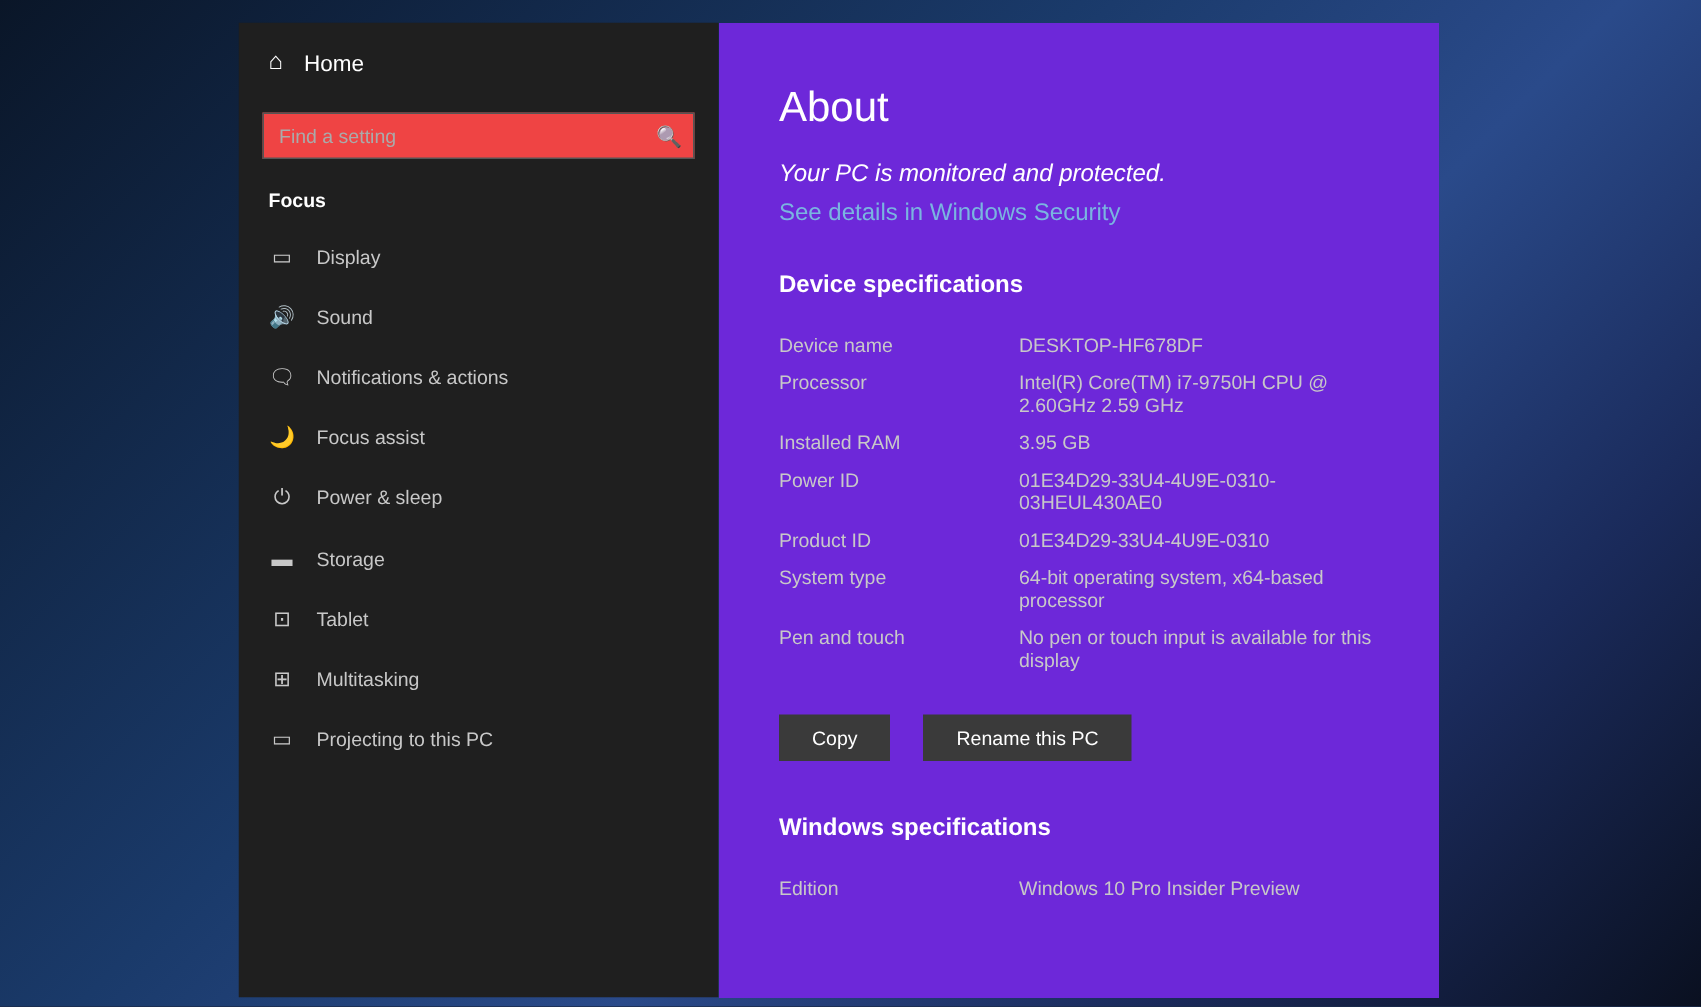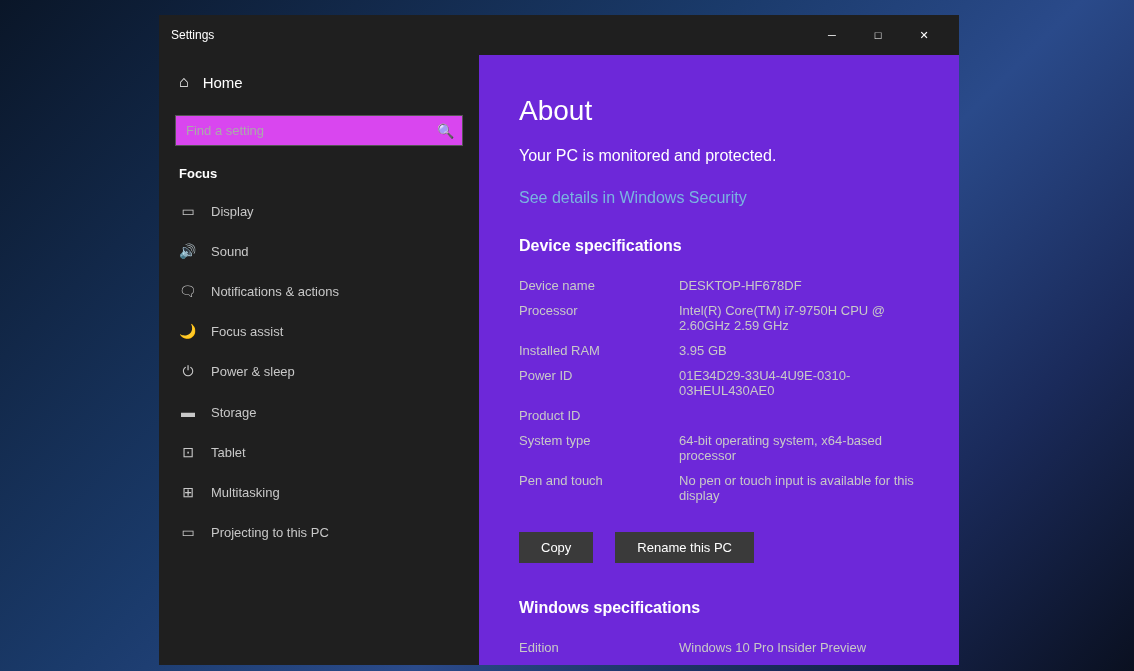--- a/index.html
+++ b/index.html
@@ -98,21 +98,21 @@
       font-size: 16px;
     }
 
     .search-box {
       margin: 6px 16px 14px 16px;
       position: relative;
     }
 
     .search-input {
       width: 100%;
-      background: #d946ef;
+      background: #ef4444;
       border: 1px solid #555;
       color: #ffffff;
       padding: 7px 36px 7px 10px;
       font-size: 13px;
       outline: none;
     }
 
     .search-input::placeholder {
       color: #aaa;
     }
@@ -165,21 +165,22 @@
       font-size: 28px;
       color: #ffffff;
       font-weight: 300;
       margin-bottom: 20px;
     }
 
     .security-status {
       font-size: 16px;
       color: #ffffff;
       font-weight: 400;
-      margin-bottom: 24px;
+      margin-bottom: 8px;
+      font-style: italic;
     }
 
     .security-link {
       color: #7ab5e0;
       font-size: 16px;
       cursor: pointer;
       margin-bottom: 30px;
       display: block;
     }
 
@@ -234,28 +235,20 @@
       margin-bottom: 20px;
     }
   </style>
 </head>
 <body>
 
 <div class="bg"></div>
 
 <div class="window">
 
-  <div class="titlebar">
-    <span class="titlebar-title">Settings</span>
-    <div class="titlebar-controls">
-      <button class="titlebar-btn">─</button>
-      <button class="titlebar-btn">□</button>
-      <button class="titlebar-btn close">✕</button>
-    </div>
-  </div>
 
   <div class="content-area">
 
     <div class="sidebar">
       <div class="sidebar-home">
         <span class="home-icon">⌂</span>
         <span>Home</span>
       </div>
 
       <div class="search-box">
@@ -323,20 +316,21 @@
         <div class="spec-row">
           <span class="spec-label">Installed RAM</span>
           <span class="spec-value">3.95 GB</span>
         </div>
         <div class="spec-row">
           <span class="spec-label">Power ID</span>
           <span class="spec-value">01E34D29-33U4-4U9E-0310-03HEUL430AE0</span>
         </div>
         <div class="spec-row">
           <span class="spec-label">Product ID</span>
+          <span class="spec-value">01E34D29-33U4-4U9E-0310</span>
         </div>
         <div class="spec-row">
           <span class="spec-label">System type</span>
           <span class="spec-value">64-bit operating system, x64-based processor</span>
         </div>
         <div class="spec-row">
           <span class="spec-label">Pen and touch</span>
           <span class="spec-value">No pen or touch input is available for this display</span>
         </div>
       </div>

